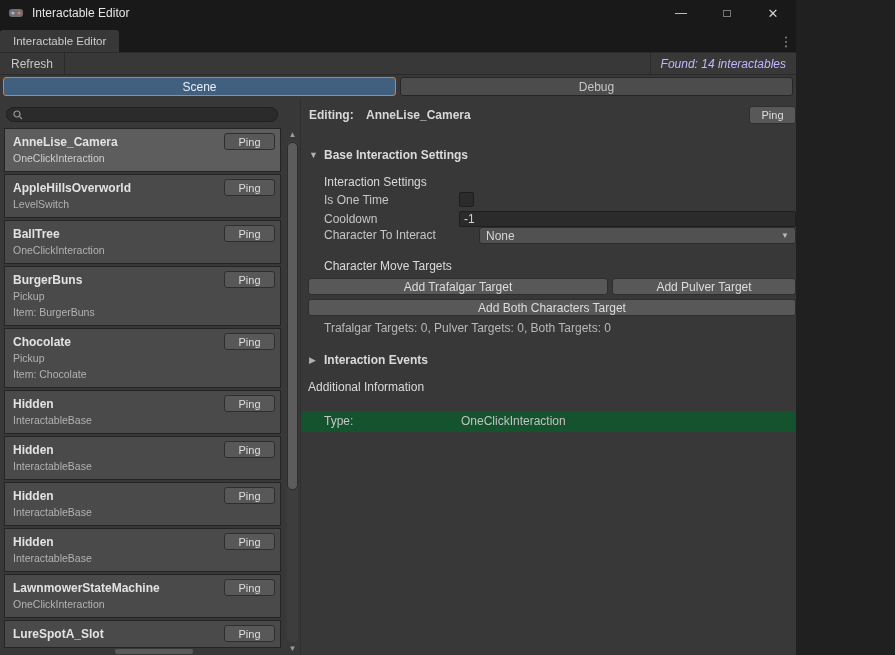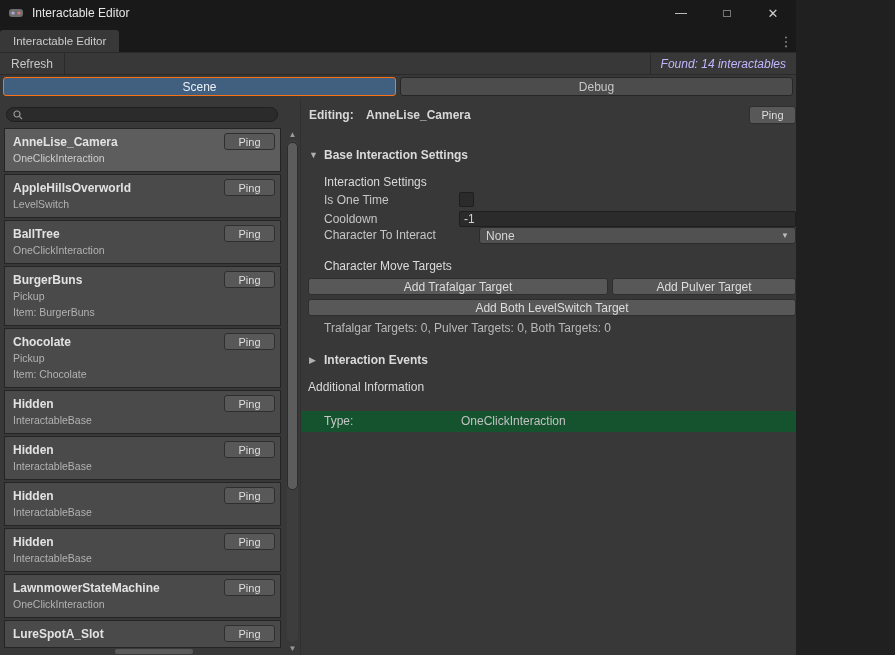--- a/index.html
+++ b/index.html
@@ -275,21 +275,21 @@
       </div>
 
       <div class="ins-row ins-header hdr2">Character Move Targets</div>
 
       <div class="ins-row btnrow">
         <div class="btn btn-pulver">Add Pulver Target</div>
         <div class="btn btn-trafalgar">Add Trafalgar Target</div>
       </div>
 
       <div class="ins-row row-addboth">
-        <div class="btn btn-both">Add Both LevelSwitch Target</div>
+        <div class="btn btn-both">Add Both Characters Target</div>
       </div>
 
       <div class="ins-row row-summary">Trafalgar Targets: 0, Pulver Targets: 0, Both Targets: 0</div>
 
       <div class="ins-row foldout foldout2">
         <span class="tri">▶</span>
         <span class="flabel">Interaction Events</span>
       </div>
 
       <div class="ins-row ins-header hdr3">Additional Information</div>

